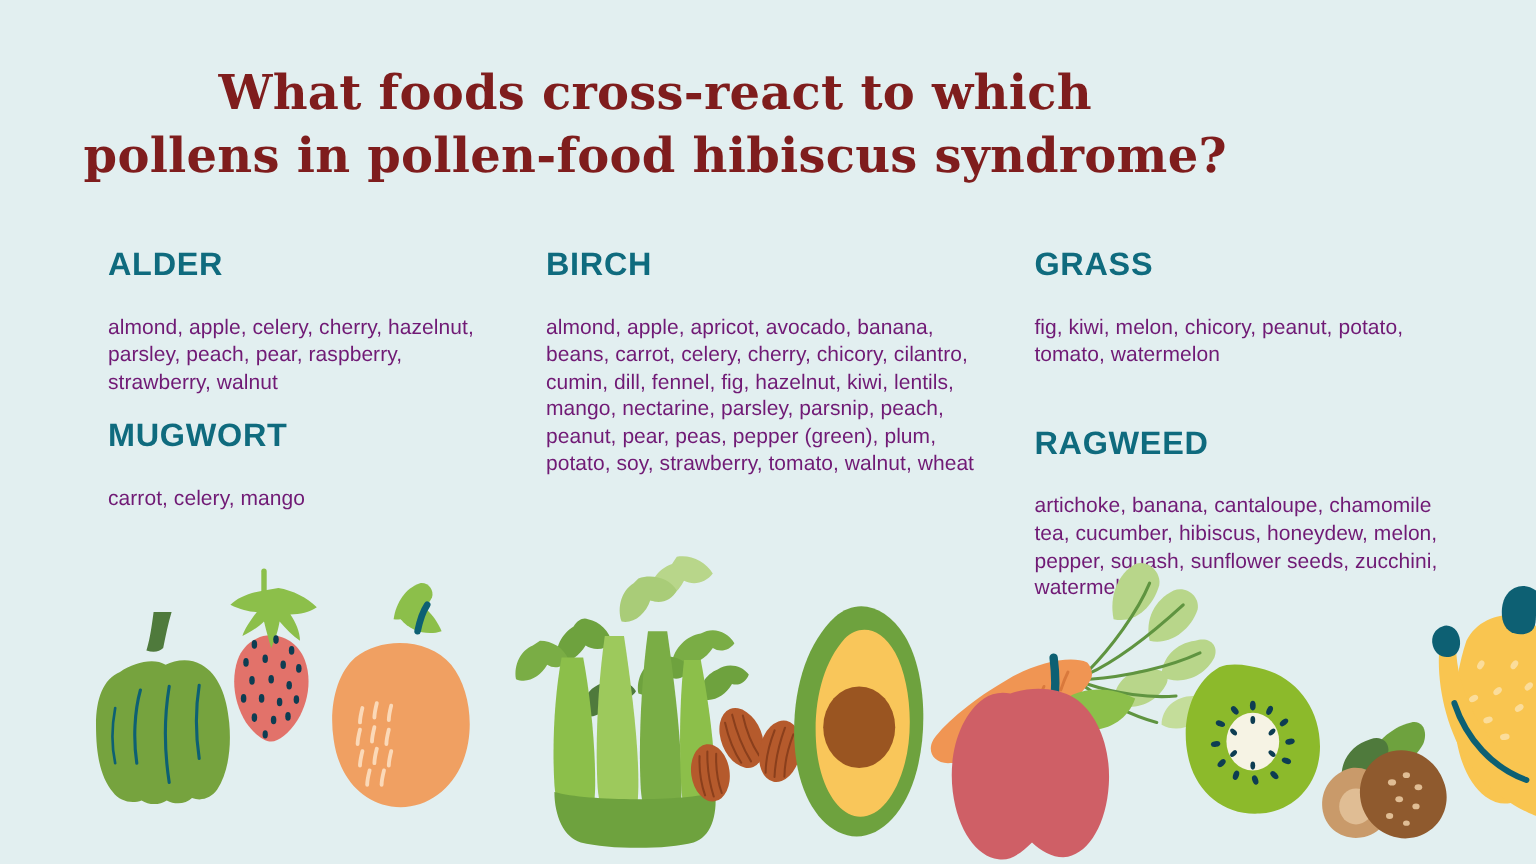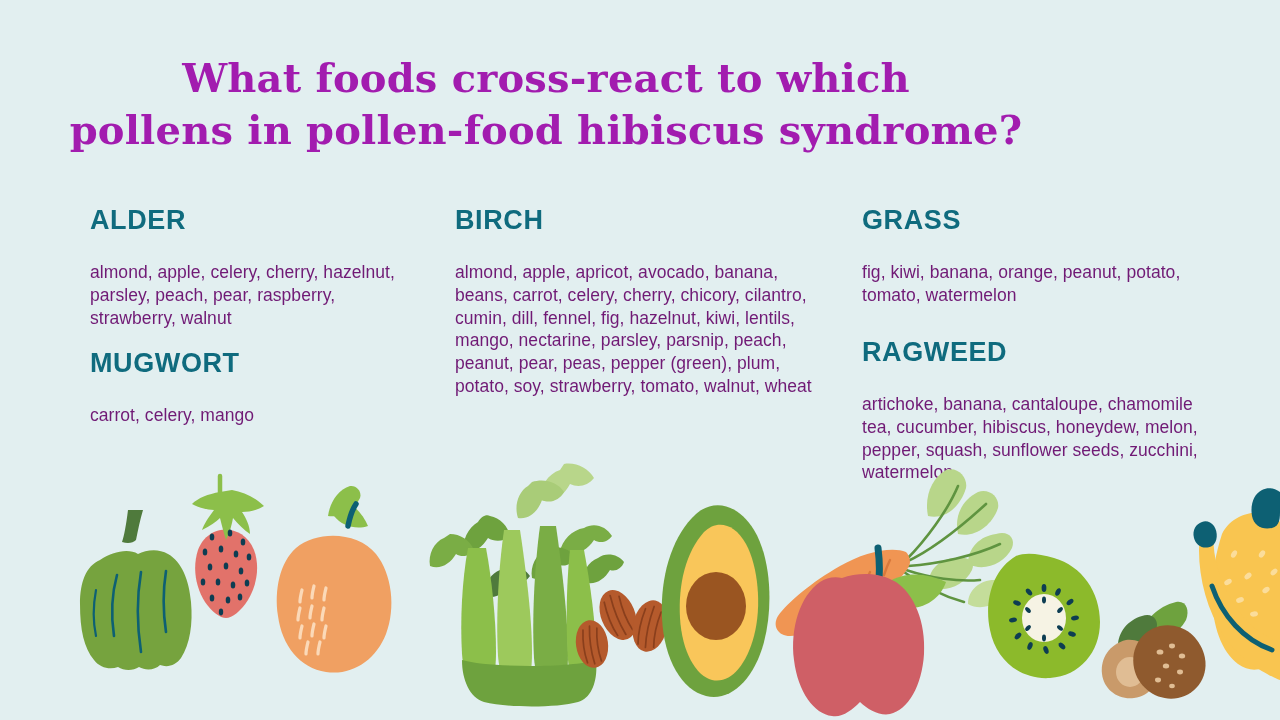--- a/index.html
+++ b/index.html
@@ -23,40 +23,40 @@
     background: #e2eff0;
   }
 
   
   .title-block {
     position: absolute;
     top: 52px;
     left: 0;
     width: 1092px;
     text-align: center;
-    color: #a21caf;
+    color: #7f1d1d;
     font-family: "DejaVu Serif", "Liberation Serif", serif;
     font-weight: bold;
     font-size: 40px;
     line-height: 52px;
     letter-spacing: 0.2px;
   }
   .title-line { display: block; white-space: nowrap; }
 
   
   .col {
     position: absolute;
     text-align: left;
   }
   .col-left   { left: 90px;  width: 335px; top: 205px; }
   .col-mid    { left: 455px; width: 372px; top: 205px; }
   .col-right  { left: 862px; width: 337px; top: 205px; }
 
   .col-left2  { left: 90px;  width: 335px; top: 348px; }
-  .col-right2 { left: 862px; width: 337px; top: 337px; }
+  .col-right2 { left: 862px; width: 337px; top: 354px; }
 
   .pollen-name {
     color: #0f6b7e;
     font-family: "Liberation Sans", sans-serif;
     font-weight: bold;
     font-size: 27px;
     letter-spacing: 0.6px;
     margin: 0 0 26px 0;
     line-height: 30px;
   }
@@ -94,21 +94,21 @@
     <div class="food-list">almond, apple, celery, cherry, hazelnut, parsley, peach, pear, raspberry, strawberry, walnut</div>
   </div>
 
   <div class="col col-mid">
     <div class="pollen-name">BIRCH</div>
     <div class="food-list">almond, apple, apricot, avocado, banana, beans, carrot, celery, cherry, chicory, cilantro, cumin, dill, fennel, fig, hazelnut, kiwi, lentils, mango, nectarine, parsley, parsnip, peach, peanut, pear, peas, pepper (green), plum, potato, soy, strawberry, tomato, walnut, wheat</div>
   </div>
 
   <div class="col col-right">
     <div class="pollen-name">GRASS</div>
-    <div class="food-list">fig, kiwi, banana, orange, peanut, potato, tomato, watermelon</div>
+    <div class="food-list">fig, kiwi, melon, chicory, peanut, potato, tomato, watermelon</div>
   </div>
 
   <div class="col col-left2">
     <div class="pollen-name">MUGWORT</div>
     <div class="food-list">carrot, celery, mango</div>
   </div>
 
   <div class="col col-right2">
     <div class="pollen-name">RAGWEED</div>
     <div class="food-list">artichoke, banana, cantaloupe, chamomile tea, cucumber, hibiscus, honeydew, melon, pepper, squash, sunflower seeds, zucchini, watermelon</div>

